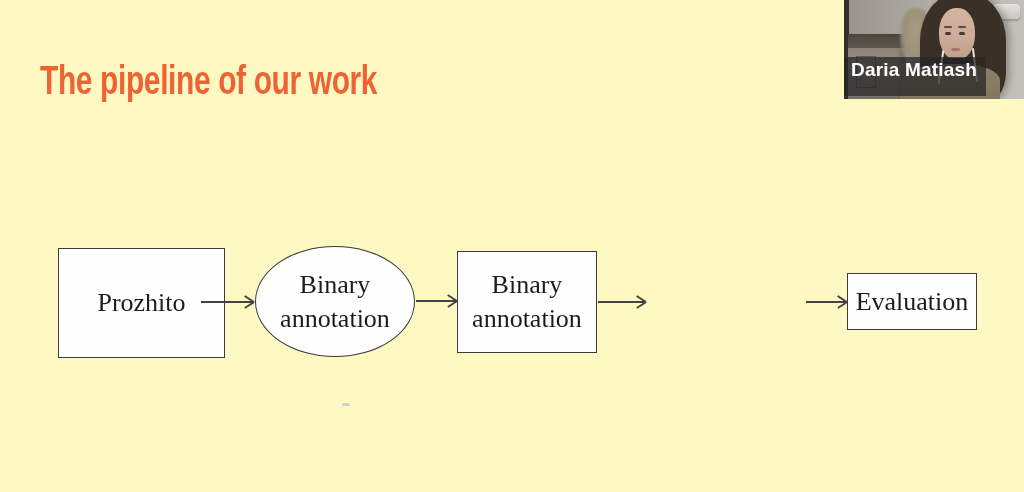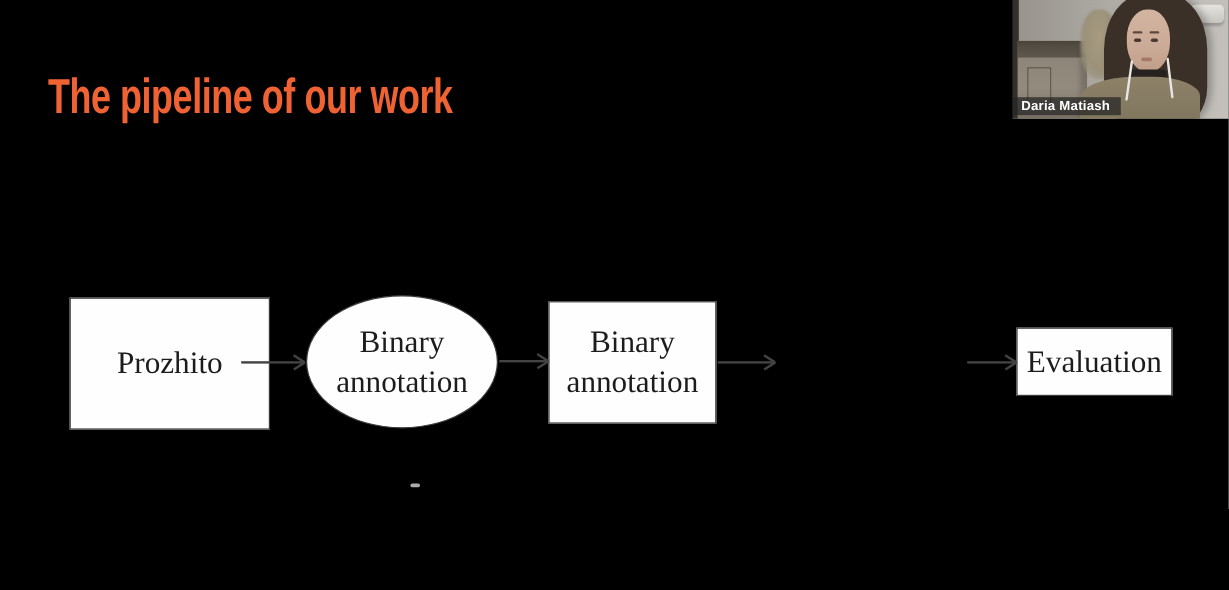--- a/index.html
+++ b/index.html
@@ -1,21 +1,21 @@
 <!DOCTYPE html>
 <html><head>
 <meta charset="utf-8">
 <style>
   html,body{margin:0;padding:0;}
   body{
     width:1024px;height:492px;position:relative;overflow:hidden;
     background:#ffffff;font-family:"Liberation Sans",sans-serif;
   }
   
-  .slide{position:absolute;inset:0;background:#000000;}
+  .slide{position:absolute;inset:0;background:#fef9c3;}
   .slide-title{
     position:absolute;left:40px;top:57px;
     font-size:41px;font-weight:bold;color:#EF6233;
     letter-spacing:-0.5px;white-space:nowrap;
     transform:scaleX(0.73);transform-origin:left center;
   }
   
   .node{
     position:absolute;display:flex;align-items:center;justify-content:center;
     border:1.6px solid #3b3b3b;color:#1c1c1c;
@@ -80,22 +80,22 @@
   .wc-sweater{
     position:absolute;left:56px;top:64px;width:100px;height:40px;
     background:linear-gradient(180deg,#8d8268,#7f755e);border-radius:45% 40% 0 0;
   }
   .wc-wire{position:absolute;width:1.5px;height:34px;background:#e9e7e3;border-radius:1px;}
   .wc-wire.l{left:96px;top:50px;transform:rotate(8deg);}
   .wc-wire.r{left:130px;top:48px;transform:rotate(-7deg);}
   .wc-nametag{
     position:absolute;left:0;bottom:3px;max-width:150px;
     background:rgba(38,38,38,.74);color:#ffffff;
-    font-size:11px;font-weight:bold;letter-spacing:.2px;
-    padding:2px 9px 1px 7px;white-space:nowrap;
+    font-size:19px;font-weight:bold;letter-spacing:.2px;
+    padding:2px 9px 15px 7px;white-space:nowrap;
   }
 </style>
 </head>
 <body>
 
 <div class="slide">
 
   <div class="slide-title">The pipeline of our work</div>
 
   <div class="node rect" style="left:58px;top:248px;width:167px;height:110px;">

